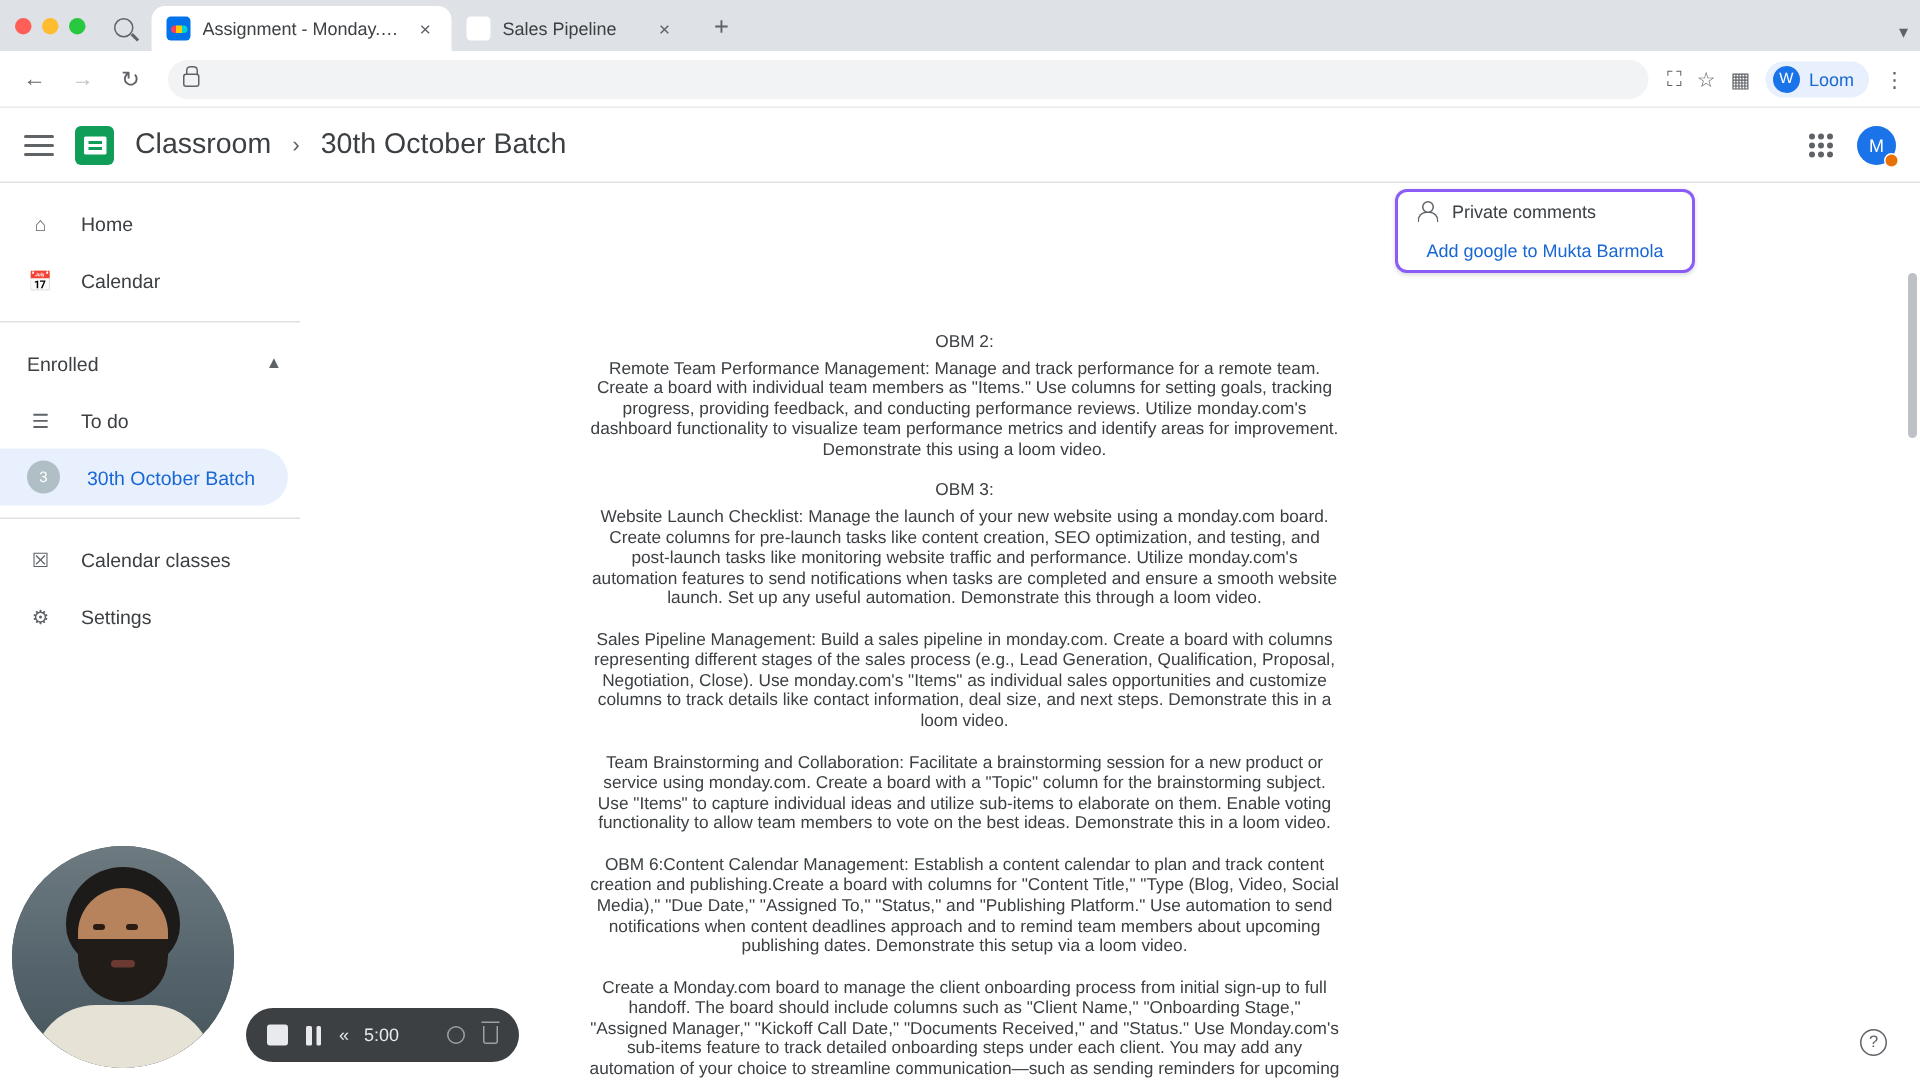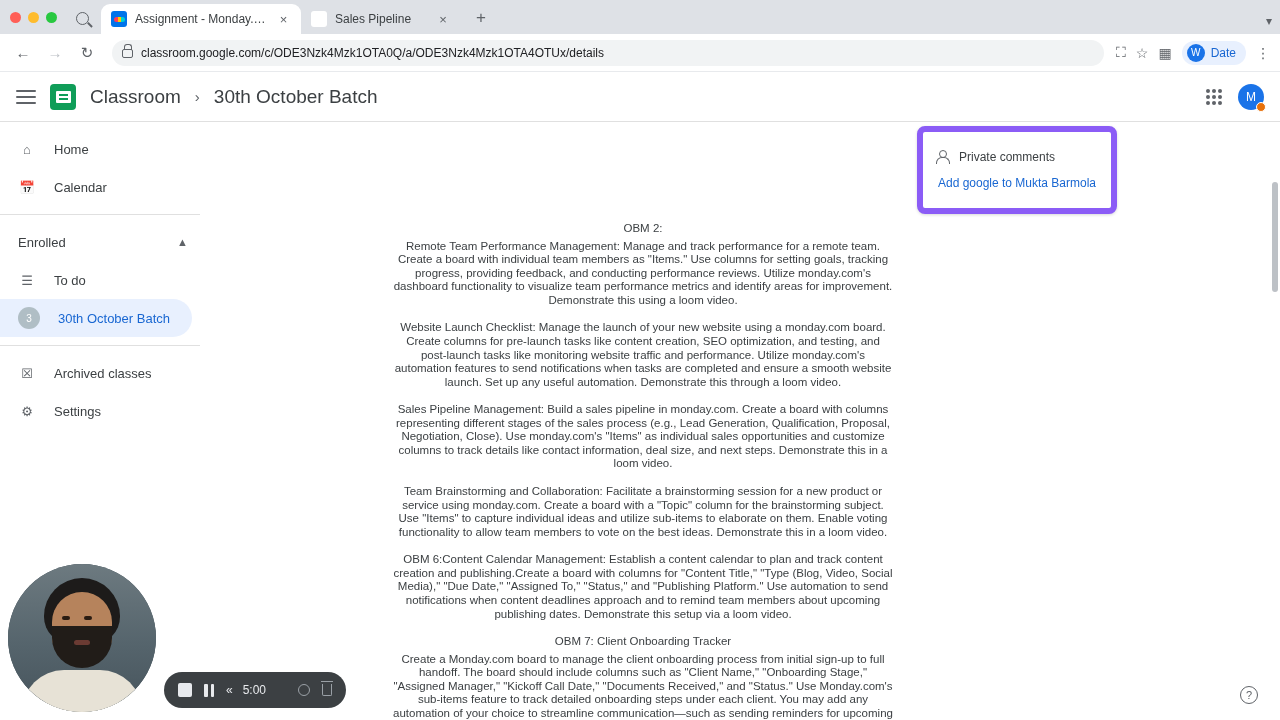--- a/index.html
+++ b/index.html
@@ -201,25 +201,25 @@
     padding: 100px 0 0 0;
   }
   .doc {
     width: 510px; margin-left: 188px;
     font-size: 11.5px; color: #3c4043; line-height: 1.18;
   }
   .block { margin-bottom: 14px; }
   .block .head { font-weight: 400; }
   .block p { margin: 4px; }
   .comment-card {
-    position: absolute; right: 163px; top: 4px;
+    position: absolute; right: 150px; top: 4px;
     width: 200px; background: #fff;
-    border: 6px solid #8b5cf6; border-radius: 8px;
+    border: 2px solid #8b5cf6; border-radius: 8px;
     box-shadow: 0 1px 3px rgba(60,64,67,.2);
-    padding: 18px 12px;
+    padding: 6px 12px;
   }
   .comment-card .cc-head {
     display: flex; align-items: center; gap: 10px;
     font-size: 12px; color: #3c4043; margin-bottom: 12px;
   }
   .comment-card .cc-link { font-size: 12px; color: #1967d2; }
   .person-icon {
     width: 14px; height: 14px; position: relative; flex: 0 0 14px;
   }
   .person-icon:before {
@@ -331,29 +331,28 @@
       <span>▾</span>
     </div>
   </div>
 
   <div class="toolbar">
     <div class="navbtn">←</div>
     <div class="navbtn disabled">→</div>
     <div class="navbtn">↻</div>
     <div class="omnibox">
       <span class="lock"></span>
-      <span class="url">classroom.google.com/c/ODE3Nzk4Mzk1OTA0Q/a/ODE3Nzk4Mzk1OTA4OTUx/details</span>
     </div>
     <div class="tb-icons">
       <span>⛶</span>
       <span>☆</span>
       <span>▦</span>
       <div class="profile-chip">
         <span class="pavatar">W</span>
-        <span>Date</span>
+        <span>Loom</span>
       </div>
       <span>⋮</span>
     </div>
   </div>
 
   <div class="app">
 
     <div class="appbar">
       <div class="hamburger">
           <i></i>
@@ -410,55 +409,55 @@
         </div>
         <div class="side-item active avatar-item">
           <span class="sicon">3</span>
           <span>30th October Batch</span>
         </div>
 
         <div class="side-divider"></div>
 
         <div class="side-item">
           <span class="sicon">☒</span>
-          <span>Archived classes</span>
+          <span>Calendar classes</span>
         </div>
         <div class="side-item">
           <span class="sicon">⚙</span>
           <span>Settings</span>
         </div>
       </div>
 
       <div class="main">
         <div class="content-scroll">
           <div class="doc">
 
             <div class="block">
               <div class="head">OBM 2:</div>
               <p>Remote Team Performance Management: Manage and track performance for a remote team. Create a board with individual team members as "Items." Use columns for setting goals, tracking progress, providing feedback, and conducting performance reviews. Utilize monday.com's dashboard functionality to visualize team performance metrics and identify areas for improvement. Demonstrate this using a loom video.</p>
             </div>
 
             <div class="block">
+              <div class="head">OBM 3:</div>
               <p>Website Launch Checklist: Manage the launch of your new website using a monday.com board. Create columns for pre-launch tasks like content creation, SEO optimization, and testing, and post-launch tasks like monitoring website traffic and performance. Utilize monday.com's automation features to send notifications when tasks are completed and ensure a smooth website launch. Set up any useful automation. Demonstrate this through a loom video.</p>
             </div>
 
             <div class="block">
               <p>Sales Pipeline Management: Build a sales pipeline in monday.com. Create a board with columns representing different stages of the sales process (e.g., Lead Generation, Qualification, Proposal, Negotiation, Close). Use monday.com's "Items" as individual sales opportunities and customize columns to track details like contact information, deal size, and next steps. Demonstrate this in a loom video.</p>
             </div>
 
             <div class="block">
               <p>Team Brainstorming and Collaboration: Facilitate a brainstorming session for a new product or service using monday.com. Create a board with a "Topic" column for the brainstorming subject. Use "Items" to capture individual ideas and utilize sub-items to elaborate on them. Enable voting functionality to allow team members to vote on the best ideas. Demonstrate this in a loom video.</p>
             </div>
 
             <div class="block">
               <p>OBM 6:Content Calendar Management: Establish a content calendar to plan and track content creation and publishing.Create a board with columns for "Content Title," "Type (Blog, Video, Social Media)," "Due Date," "Assigned To," "Status," and "Publishing Platform." Use automation to send notifications when content deadlines approach and to remind team members about upcoming publishing dates. Demonstrate this setup via a loom video.</p>
             </div>
 
             <div class="block">
-              <div class="head">OBM 7: Client Onboarding Tracker</div>
               <p>Create a Monday.com board to manage the client onboarding process from initial sign-up to full handoff. The board should include columns such as "Client Name," "Onboarding Stage," "Assigned Manager," "Kickoff Call Date," "Documents Received," and "Status." Use Monday.com's sub-items feature to track detailed onboarding steps under each client. You may add any automation of your choice to streamline communication—such as sending reminders for upcoming calls or notifying the team when a client reaches a specific milestone. Your final output should be demonstrated through a Loom video walkthrough.</p>
             </div>
 
           </div>
 
           <div class="comment-card">
             <div class="cc-head">
               <span class="person-icon"></span>
               <span>Private comments</span>
             </div>

